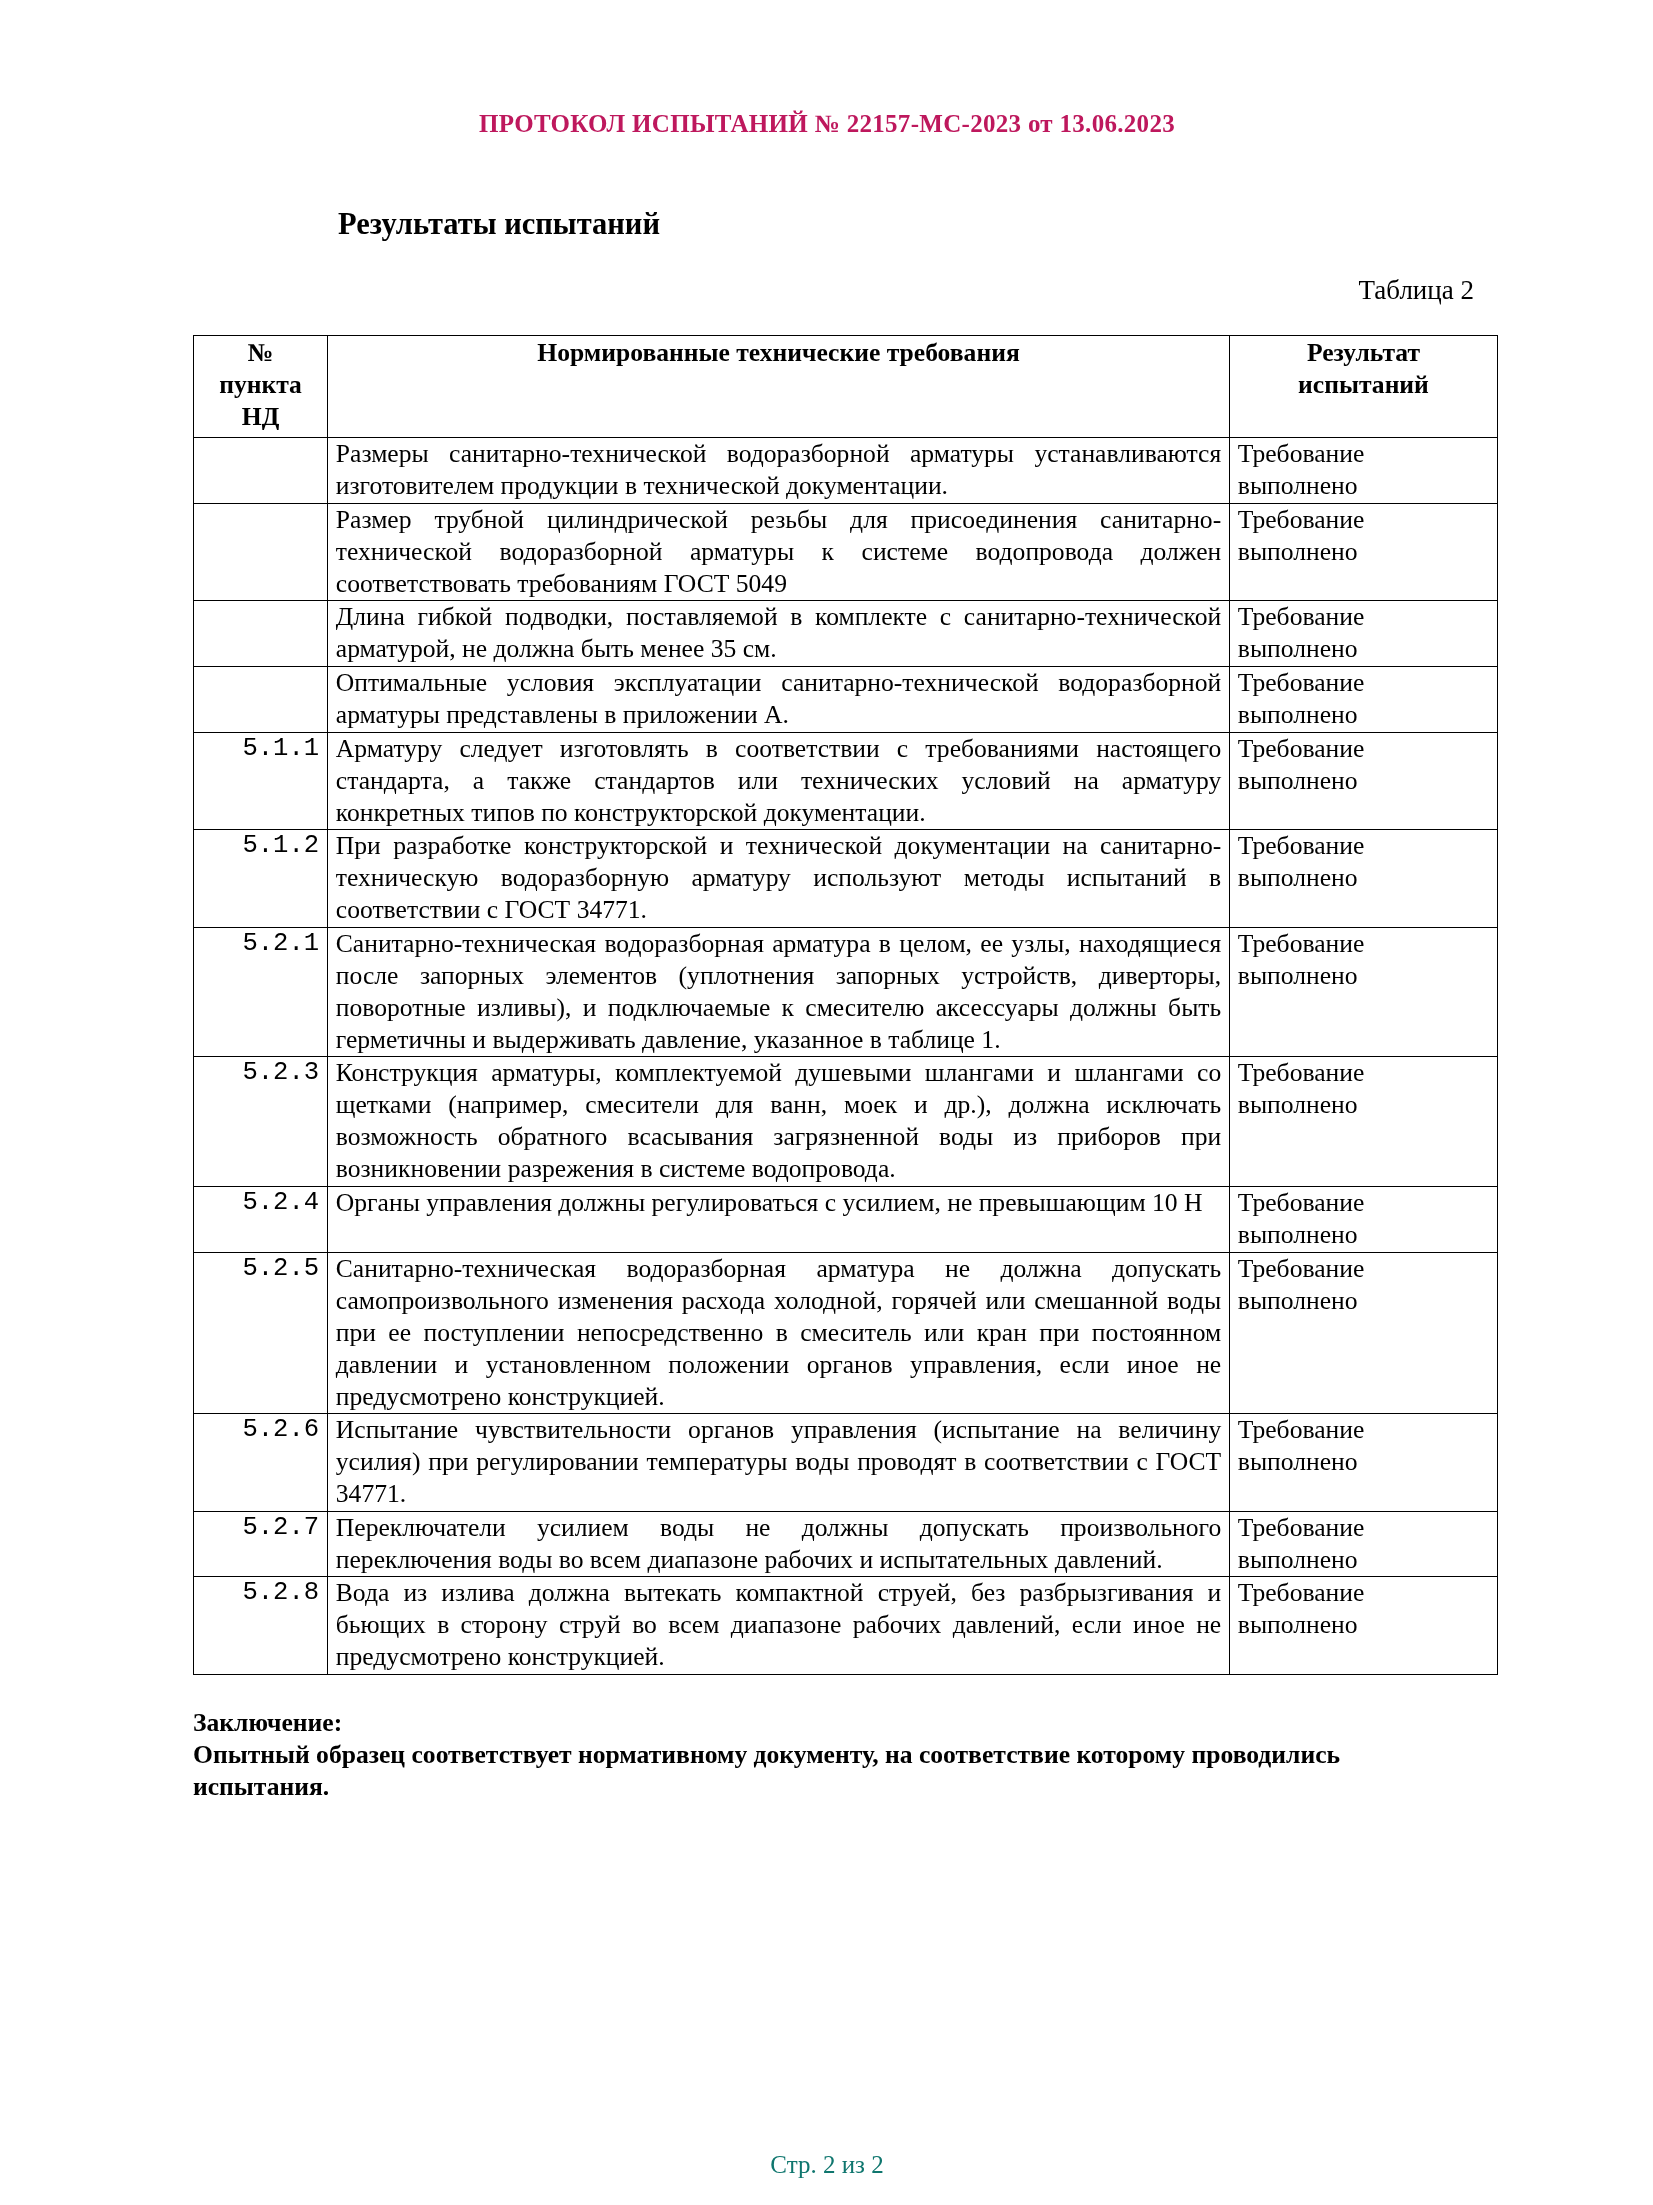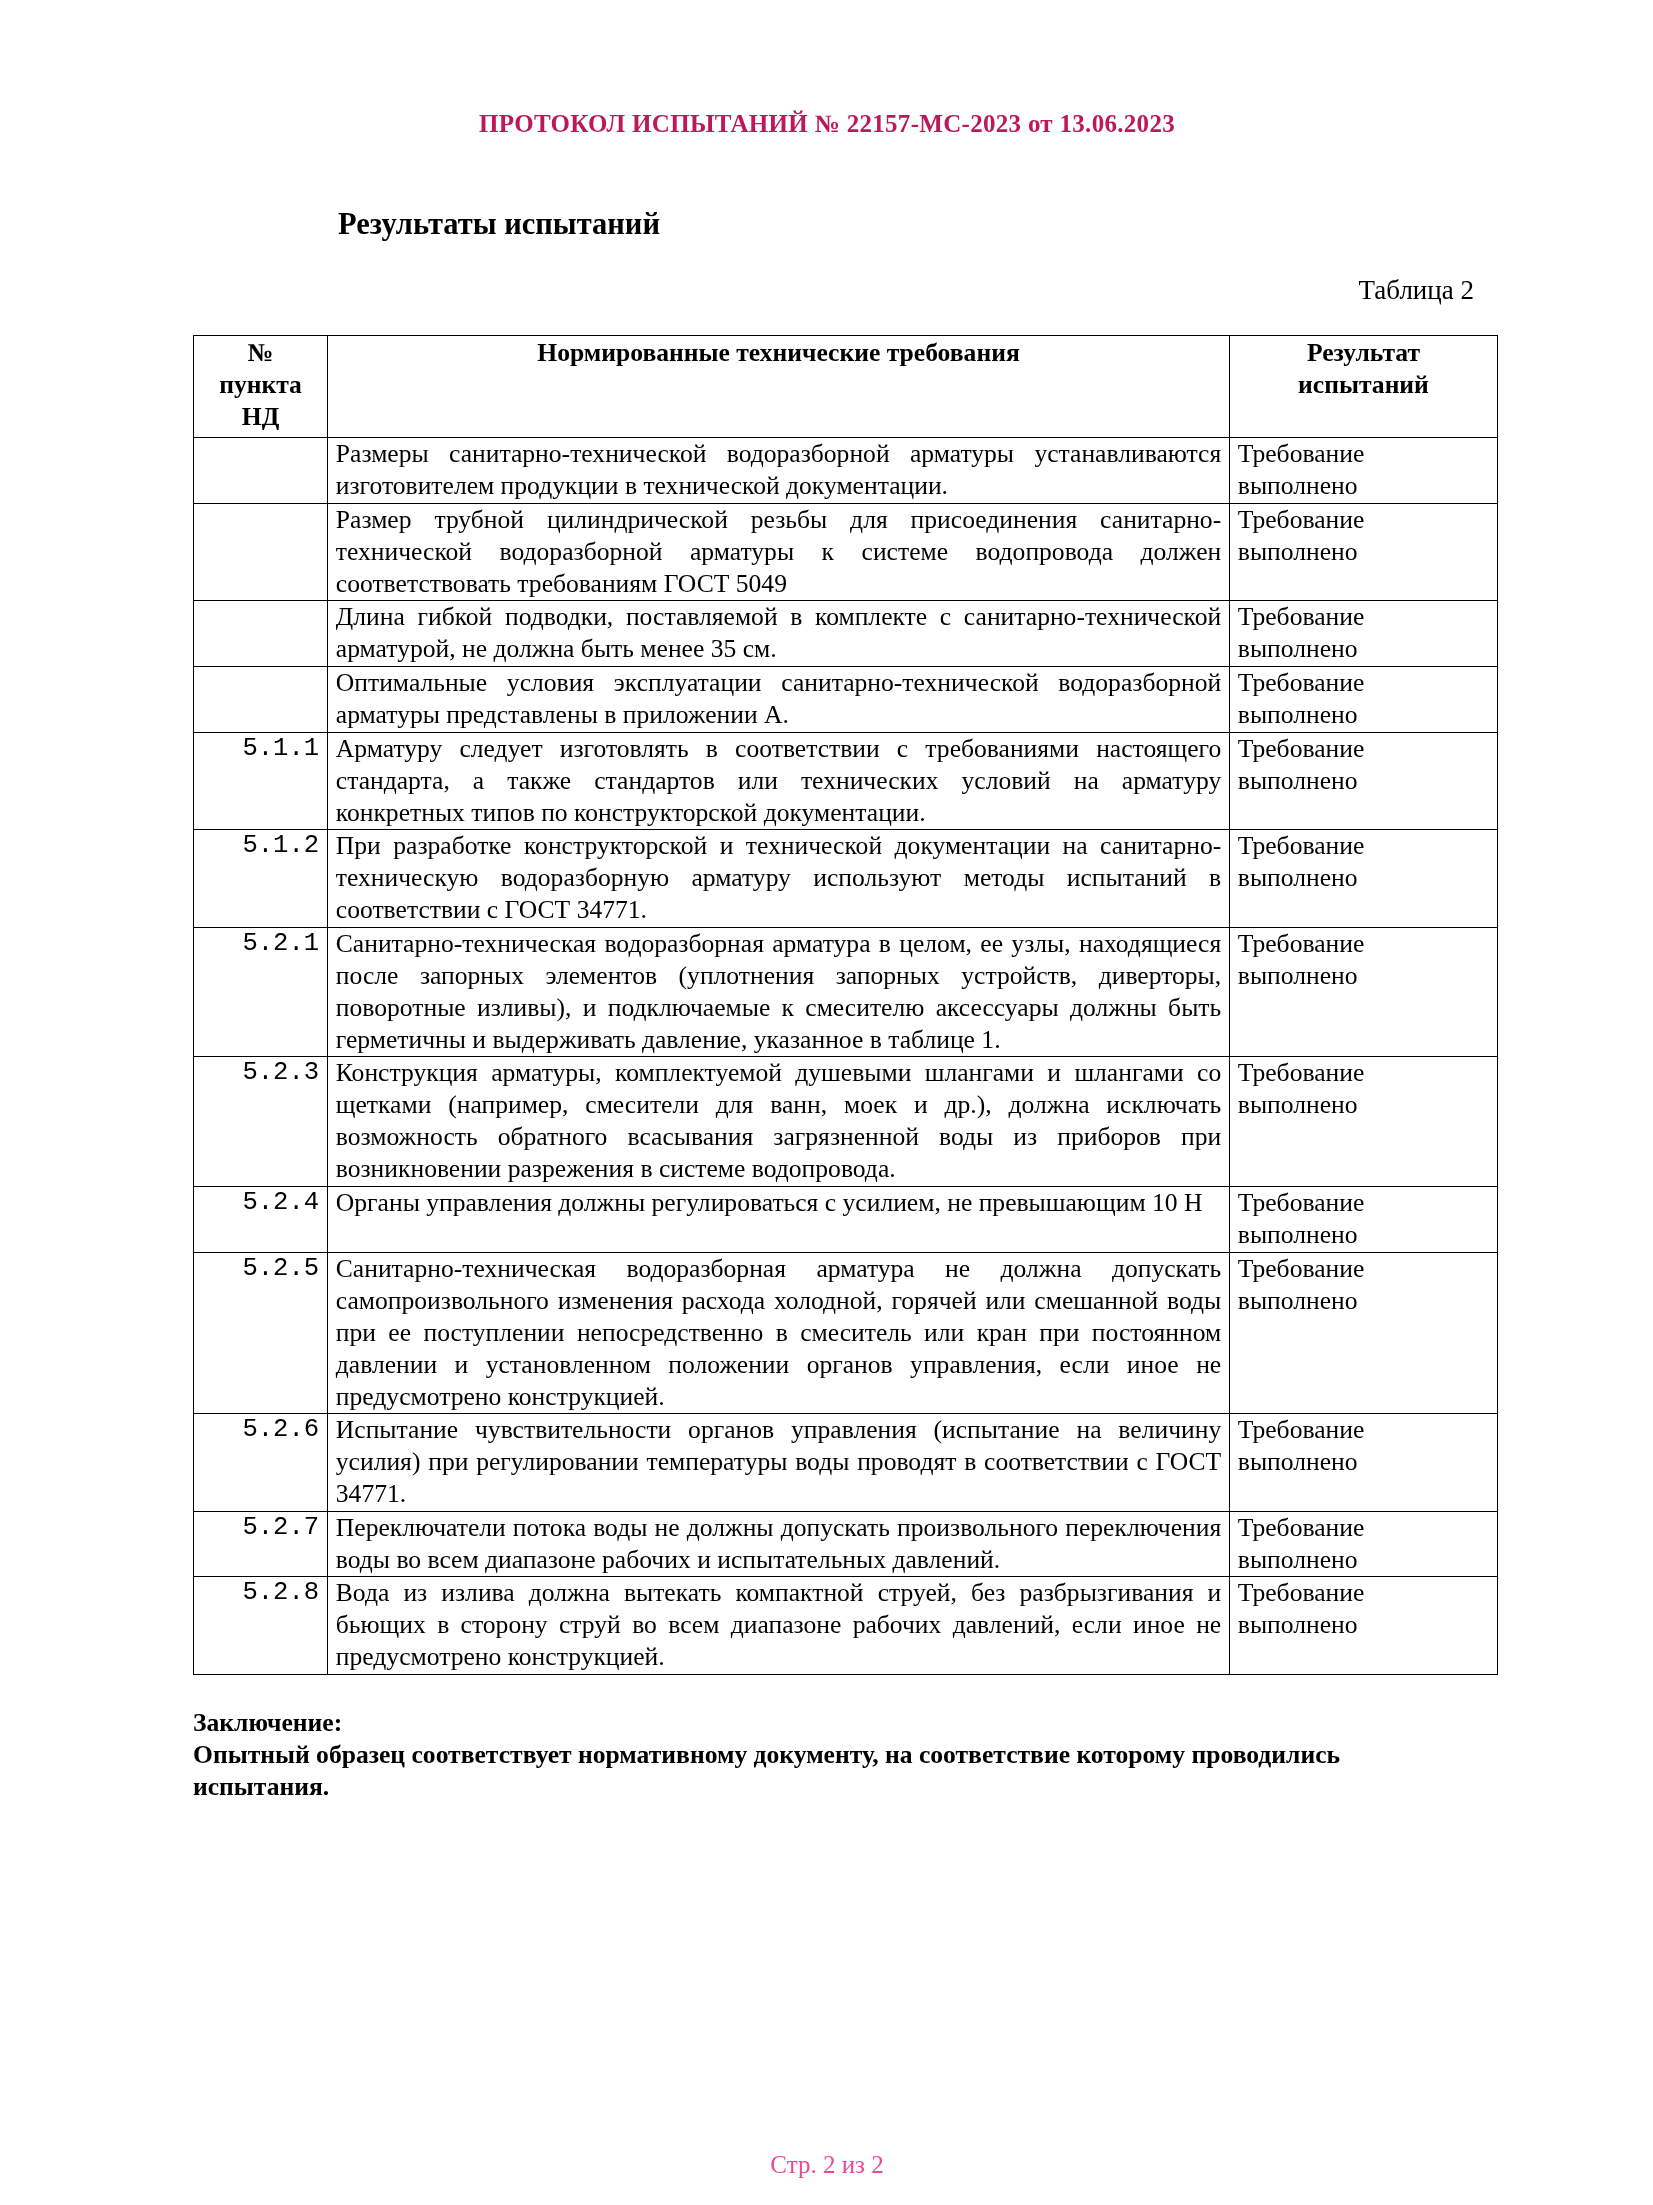--- a/index.html
+++ b/index.html
@@ -13,21 +13,21 @@
          border-collapse: collapse; table-layout: fixed; font-size: 25.6px; line-height: 32px; }
   table.results td, table.results th { border: 1.9px solid #000; vertical-align: top; padding: 0 7.8px 0.6px 7.8px; }
   table.results th { font-weight: bold; text-align: center; padding-top: 1.3px; padding-bottom: 3.9px; }
   col.c1 { width: 134px; } col.c2 { width: 902px; } col.c3 { width: 268px; }
   td.num { text-align: right; font-family: Liberation Mono, monospace; }
   td.req { text-align: justify; text-align-last: left; }
   td.res { text-align: left; }
   .conclusion { position: absolute; top: 1707px; left: 193px; width: 1271px; font-weight: bold;
          font-size: 25.6px; line-height: 32px; }
   .footer { position: absolute; top: 2151px; left: 0; width: 1654px; text-align: center;
-         font-size: 25px; color: #ec4899; }
+         font-size: 25px; color: #0f766e; }
 </style>
 </head>
 <body>
 
 <div class="header-title">ПРОТОКОЛ ИСПЫТАНИЙ №  22157-МС-2023 от 13.06.2023</div>
 
 <div class="section-title">Результаты испытаний</div>
 
 <div class="table-caption">Таблица 2</div>
 
@@ -102,21 +102,21 @@
         <td class="req">Санитарно-техническая водоразборная арматура не должна допускать самопроизвольного изменения расхода холодной, горячей или смешанной воды при ее поступлении непосредственно в смеситель или кран при постоянном давлении и установленном положении органов управления, если иное не предусмотрено конструкцией.</td>
         <td class="res">Требование<br>выполнено</td>
       </tr>
       <tr>
         <td class="num">5.2.6</td>
         <td class="req">Испытание чувствительности органов управления (испытание на величину усилия) при регулировании температуры воды проводят в соответствии с ГОСТ 34771.</td>
         <td class="res">Требование<br>выполнено</td>
       </tr>
       <tr>
         <td class="num">5.2.7</td>
-        <td class="req">Переключатели потока воды не должны допускать произвольного переключения воды во всем диапазоне рабочих и испытательных давлений.</td>
+        <td class="req">Переключатели усилием воды не должны допускать произвольного переключения воды во всем диапазоне рабочих и испытательных давлений.</td>
         <td class="res">Требование<br>выполнено</td>
       </tr>
       <tr>
         <td class="num">5.2.8</td>
         <td class="req">Вода из излива должна вытекать компактной струей, без разбрызгивания и бьющих в сторону струй во всем диапазоне рабочих давлений, если иное не предусмотрено конструкцией.</td>
         <td class="res">Требование<br>выполнено</td>
       </tr>
     </tbody>
 </table>
 

